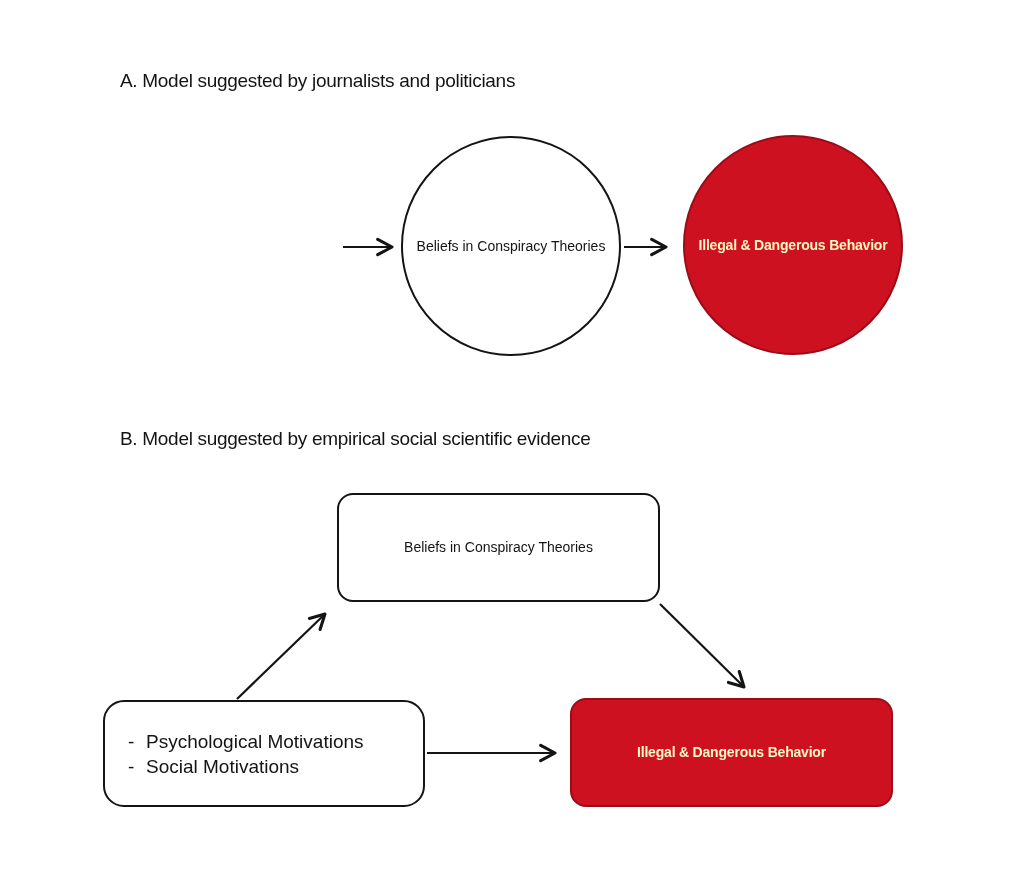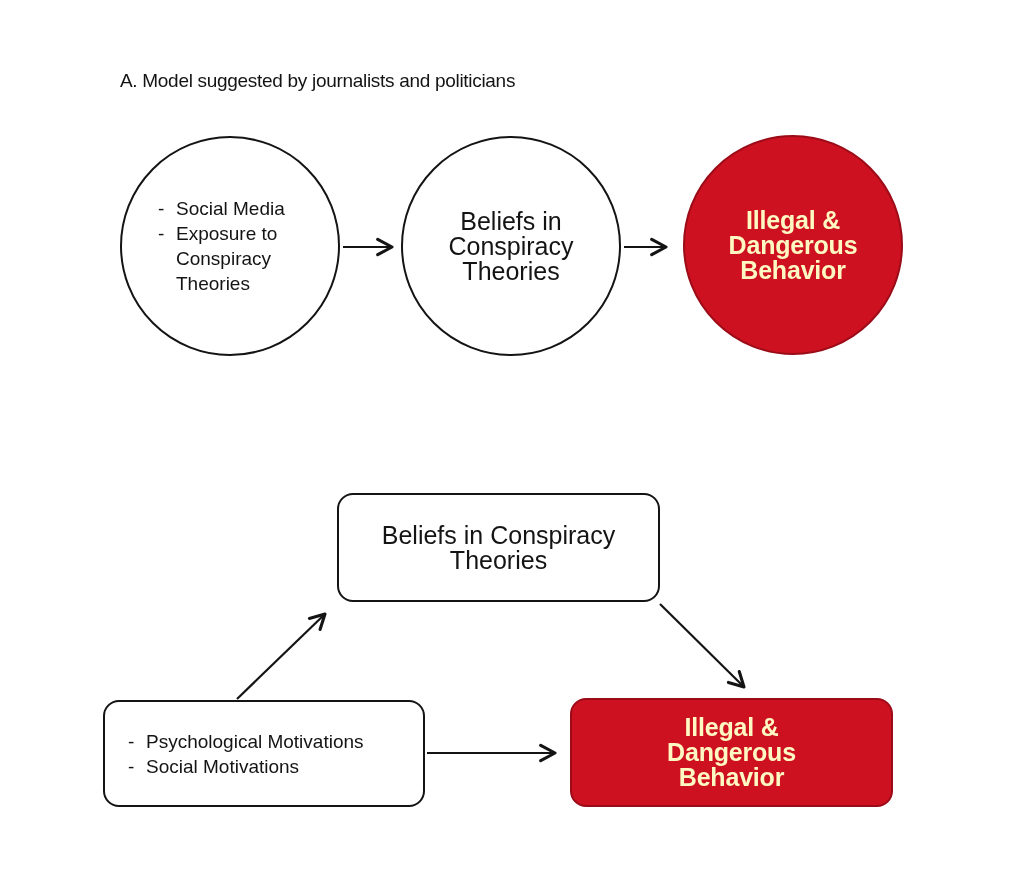--- a/index.html
+++ b/index.html
@@ -53,32 +53,32 @@
   .circle-1 { left: 120px; top: 136px; justify-content: flex-start; padding-left: 36px; }
   .circle-2 { left: 401px; top: 136px; }
   .circle-3 { left: 683px; top: 135px; }
 
   .rbox {
     border: 2.5px solid var(--ink);
     border-radius: 16px;
   }
   .box-beliefs { left: 337px; top: 493px; width: 323px; height: 109px; }
   .box-motivations { left: 103px; top: 700px; width: 322px; height: 107px;
-    justify-content: flex-start; padding-left: 23px; }
+    justify-content: flex-start; padding-left: 23px; border-radius: 21px; }
   .box-red { left: 570px; top: 698px; width: 323px; height: 109px; }
 
   .fill-red {
     background: var(--red);
     border-color: var(--red-border);
     color: #fef9c3;
   }
   .circle.fill-red { border-width: 2px; }
 
   .node-label {
-    font-size: 25px;
+    font-size: 14px;
     line-height: 25px;
     text-align: center;
   }
   .label-beliefs-circle { width: 214px; }
   .label-beliefs-box { width: 240px; }
   .label-danger { width: 204px; font-weight: 700; letter-spacing: -0.2px; }
 
   .dash-list {
     list-style: none;
     font-size: 19px;
@@ -110,35 +110,30 @@
     </defs>
     <line x1="343" y1="247" x2="392" y2="247" stroke="#141414" stroke-width="2.2" marker-end="url(#chevron)"></line>
     <line x1="624" y1="247" x2="666" y2="247" stroke="#141414" stroke-width="2.2" marker-end="url(#chevron)"></line>
     <line x1="237" y1="699" x2="325" y2="614" stroke="#141414" stroke-width="2.2" marker-end="url(#chevron)"></line>
     <line x1="660" y1="604" x2="744" y2="687" stroke="#141414" stroke-width="2.2" marker-end="url(#chevron)"></line>
     <line x1="427" y1="753" x2="555" y2="753" stroke="#141414" stroke-width="2.2" marker-end="url(#chevron)"></line>
   </svg>
 
   <h2 class="section-title title-a">A. Model suggested by journalists and politicians</h2>
 
-  <div class="node circle circle-1">
-    <ul class="dash-list circle-list">
-      <li>Social Media</li>
-      <li>Exposure to Conspiracy Theories</li>
-    </ul>
-  </div>
 
   <div class="node circle circle-2">
     <div class="node-label label-beliefs-circle">Beliefs in Conspiracy Theories</div>
   </div>
 
   <div class="node circle circle-3 fill-red">
     <div class="node-label label-danger">Illegal &amp; Dangerous Behavior</div>
   </div>
 
+  <h2 class="section-title title-b">B. Model suggested by empirical social scientific evidence</h2>
 
   <div class="node rbox box-beliefs">
     <div class="node-label label-beliefs-box">Beliefs in Conspiracy Theories</div>
   </div>
 
   <div class="node rbox box-motivations">
     <ul class="dash-list motivation-list">
       <li>Psychological Motivations</li>
       <li>Social Motivations</li>
     </ul>

